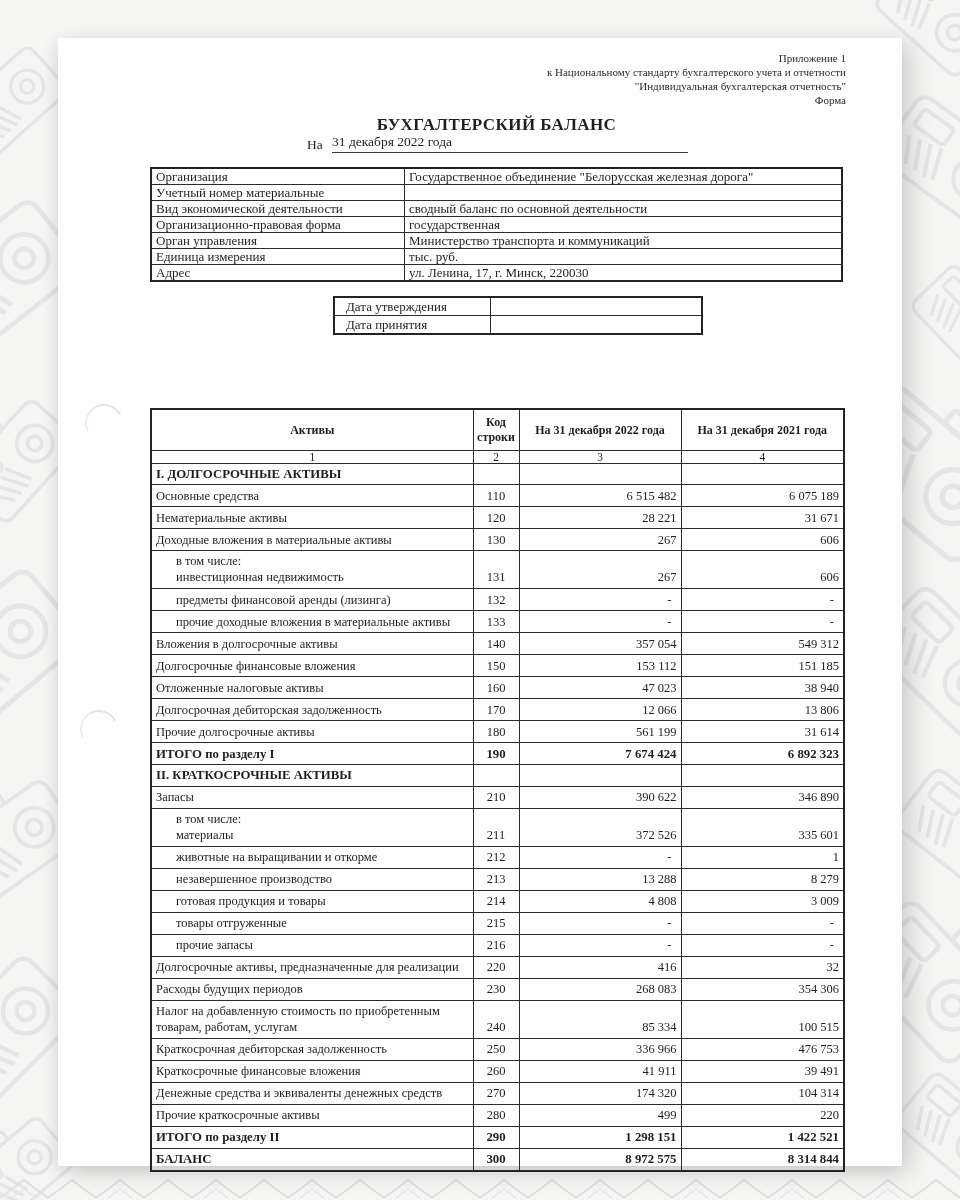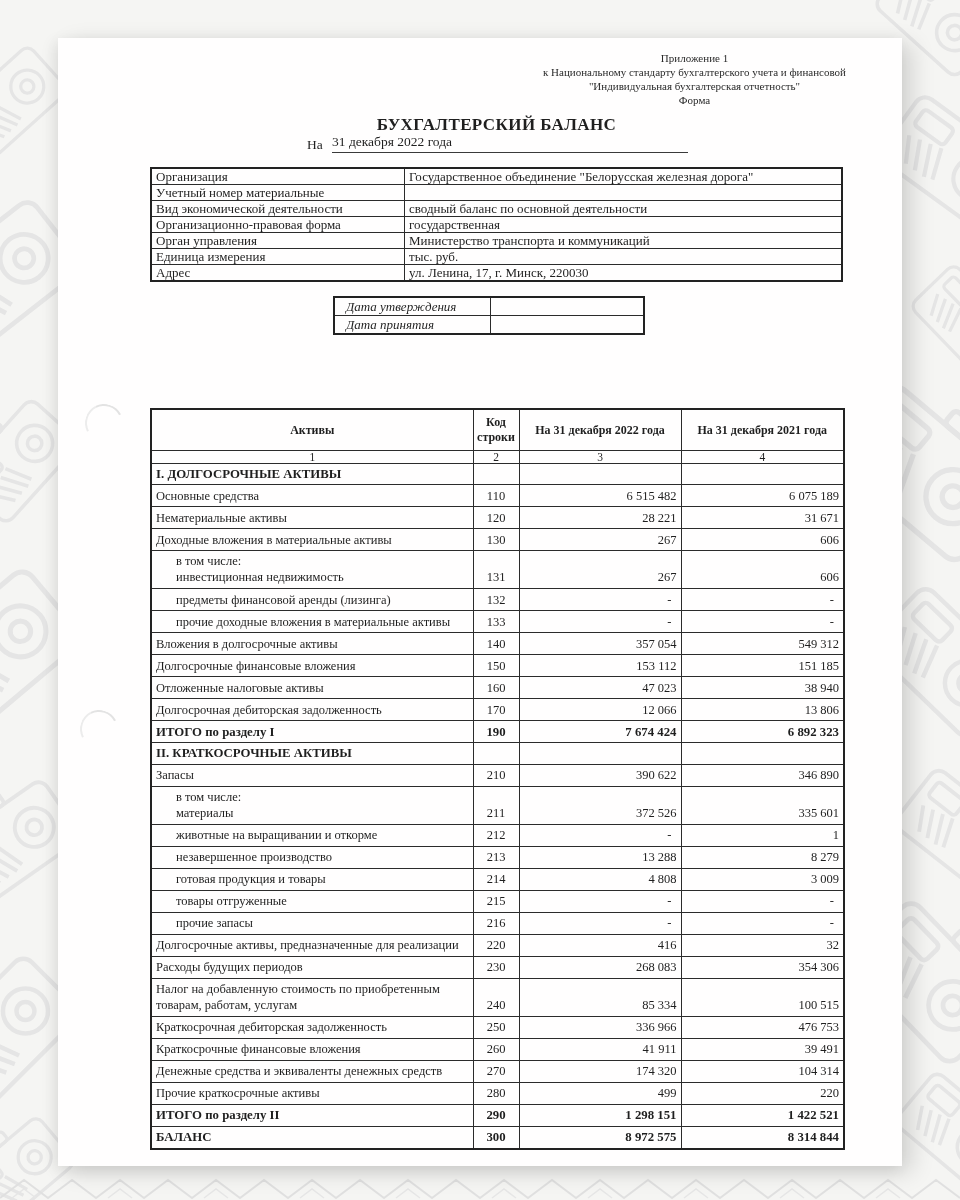--- a/index.html
+++ b/index.html
@@ -19,42 +19,42 @@
     background:#fffefe;z-index:1;
     box-shadow:10px 6px 22px rgba(0,0,0,.14), -4px 4px 14px rgba(0,0,0,.08);
   }
   .punch-arc{
     position:absolute;width:34px;height:34px;border-radius:50%;
     border:2px solid transparent;border-top-color:#e3e3e3;border-left-color:#ececec;
     transform:rotate(18deg);z-index:2;
   }
   
   .header-note{
-    position:absolute;top:13px;right:56px;text-align:center;
+    position:absolute;top:13px;right:56px;text-align:right;
     font-size:11px;line-height:14px;color:#2a2a2a;
   }
   .doc-title{
     position:absolute;top:77px;left:92px;width:693px;text-align:center;
     font-size:17px;font-weight:bold;letter-spacing:.4px;
   }
   .date-line{position:absolute;top:96px;left:0;width:952px;height:22px;font-size:13.5px;}
   .date-line .na{position:absolute;left:249px;top:3px;}
   .date-line .dateval{
     position:absolute;left:274px;top:0;width:356px;text-align:left;
     border-bottom:1.5px solid #3a3a3a;padding-bottom:2px;
   }
   
   table{border-collapse:collapse;table-layout:fixed;}
   td,th{border:1px solid #2b2b2b;overflow:hidden;}
   
   .org-table{position:absolute;left:92px;top:129px;width:693px;font-size:13px;border:2px solid #222;}
   .org-table td{padding:0 4px;height:15px;line-height:15px;white-space:nowrap;}
   .org-table td.kv-label{width:244px;}
   
-  .dates-table{position:absolute;left:275px;top:258px;width:312px;font-size:13px;border:2px solid #222;font-style:italic;}
+  .dates-table{position:absolute;left:275px;top:258px;width:370px;font-size:13px;border:2px solid #222;}
   .dates-table td{padding:0 4px 0 11px;height:17px;line-height:17px;}
   .dates-table td.kv-label{width:140px;}
   .dates-table td.kv-value{padding-left:4px;}
   
   .balance-table{position:absolute;left:92px;top:330px;width:693px;font-size:12.5px;border:2px solid #222;margin-top:40px;}
   .balance-table th{font-weight:bold;text-align:center;vertical-align:middle;padding:2px 3px;font-size:12px;}
   .balance-table thead tr.head-row th{height:36px;}
   .balance-table thead tr.num-row th{height:12px;font-weight:normal;font-size:11.5px;padding:0;}
   .balance-table col.c1{width:322px;}
   .balance-table col.c2{width:46px;}
@@ -169,21 +169,21 @@
   <path d="M12 24 L24 15 L36 24 M108 24 L120 15 L132 24 M204 24 L216 15 L228 24 M300 24 L312 15 L324 24 M396 24 L408 15 L420 24 M492 24 L504 15 L516 24 M588 24 L600 15 L612 24 M684 24 L696 15 L708 24 M780 24 L792 15 L804 24 M876 24 L888 15 L900 24" fill="none" stroke="#e6e6e6" stroke-width="1.5"></path>
 </svg>
 
 <div class="page">
 
   <div class="punch-arc" style="left:27px;top:366px;"></div>
   <div class="punch-arc" style="left:22px;top:672px;"></div>
 
   <div class="header-note">
       <div>Приложение 1</div>
-      <div>к Национальному стандарту бухгалтерского учета и финансовой</div>
+      <div>к Национальному стандарту бухгалтерского учета и отчетности</div>
       <div>"Индивидуальная бухгалтерская отчетность"</div>
       <div>Форма</div>
     </div>
 
   <div class="doc-title">БУХГАЛТЕРСКИЙ БАЛАНС</div>
 
   <div class="date-line">
     <span class="na">На</span>
     <span class="dateval">31 декабря 2022 года</span>
   </div>
@@ -319,20 +319,26 @@
           <td class="c-num">47 023</td>
           <td class="c-num">38 940</td>
         </tr>
         <tr>
           <td class="c-label">Долгосрочная дебиторская задолженность</td>
           <td class="c-code">170</td>
           <td class="c-num">12 066</td>
           <td class="c-num">13 806</td>
         </tr>
         <tr>
+          <td class="c-label">Прочие долгосрочные активы</td>
+          <td class="c-code">180</td>
+          <td class="c-num">561 199</td>
+          <td class="c-num">31 614</td>
+        </tr>
+        <tr>
           <td class="c-label bold">ИТОГО по разделу I</td>
           <td class="c-code bold">190</td>
           <td class="c-num bold">7 674 424</td>
           <td class="c-num bold">6 892 323</td>
         </tr>
         <tr class="section-tr">
           <td class="c-label bold">II. КРАТКОСРОЧНЫЕ АКТИВЫ</td>
           <td class="c-code"></td>
           <td class="c-num"></td>
           <td class="c-num"></td>

